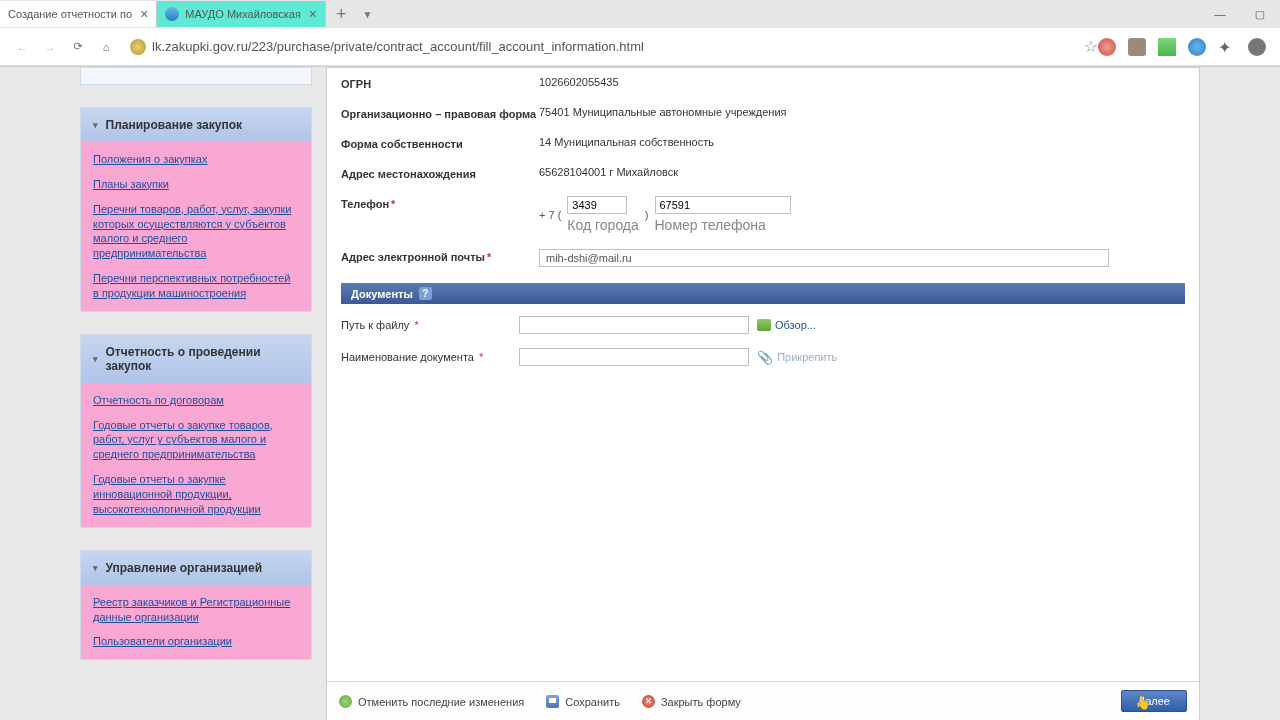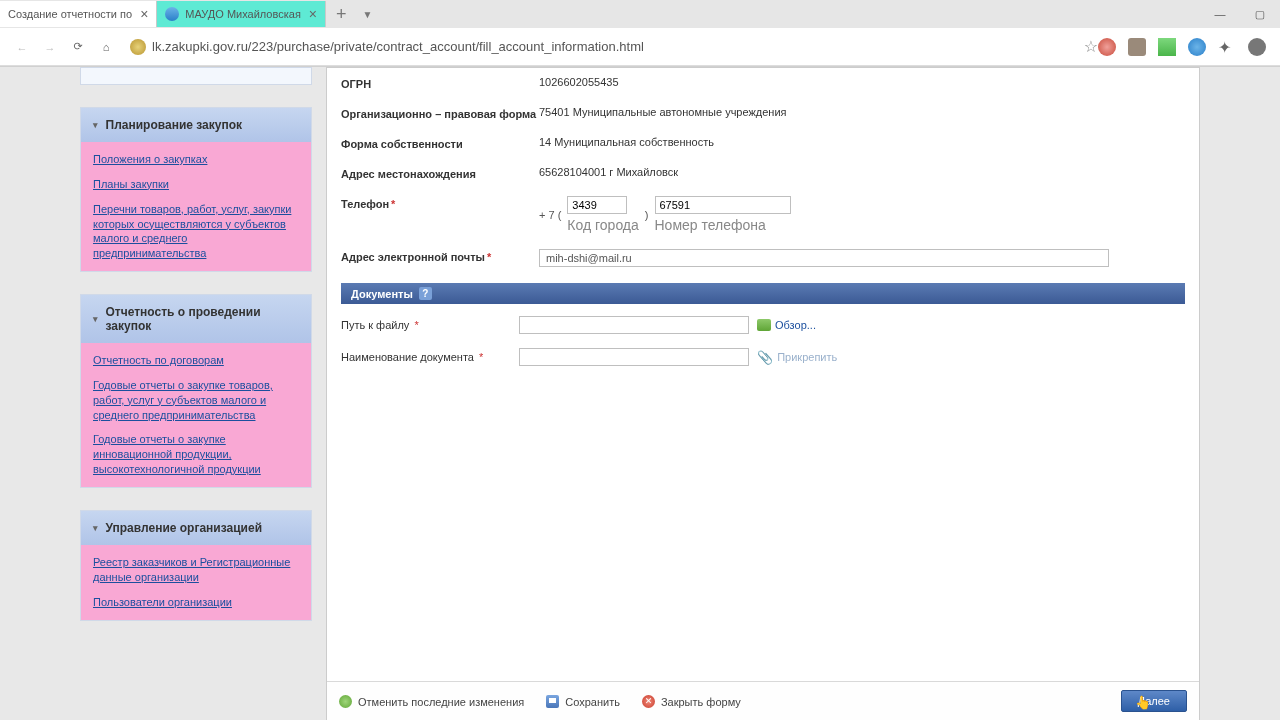--- a/index.html
+++ b/index.html
@@ -117,20 +117,21 @@
 
     <div class="sb-section">
       <div class="sb-header">
         <span class="sb-chev">▾</span>
         <span>Планирование закупок</span>
       </div>
       <div class="sb-body">
         <a class="sb-link">Положения о закупках</a>
         <a class="sb-link">Планы закупки</a>
         <a class="sb-link">Перечни товаров, работ, услуг, закупки которых осуществляются у субъектов малого и среднего предпринимательства</a>
+        <a class="sb-link">Перечни перспективных потребностей в продукции машиностроения</a>
       </div>
     </div>
 
     <div class="sb-section">
       <div class="sb-header">
         <span class="sb-chev">▾</span>
         <span>Отчетность о проведении закупок</span>
       </div>
       <div class="sb-body">
         <a class="sb-link">Отчетность по договорам</a>

